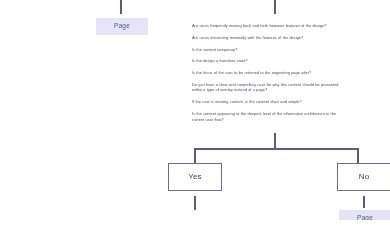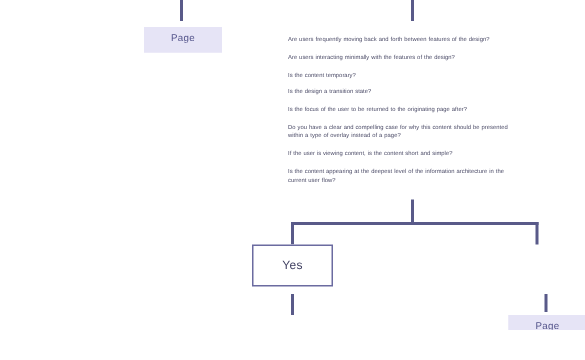--- a/index.html
+++ b/index.html
@@ -114,20 +114,23 @@
   <div class="conn-h" style="left:194px; top:148px; width:165px;"></div>
 
   <div class="conn-v" style="left:194px; top:148px; height:15px;"></div>
 
   <div class="conn-v" style="left:357px; top:148px; height:15px;"></div>
 
   <div class="node-box" style="left:168px; top:163px; width:54px; height:28px;">
     <span class="node-label">Yes</span>
   </div>
 
+  <div class="node-box" style="left:337px; top:163px; width:54px; height:28px;">
+    <span class="node-label">No</span>
+  </div>
 
   <div class="conn-v" style="left:194px; top:196px; height:14px;"></div>
 
   <div class="conn-v" style="left:363px; top:196px; height:12px;"></div>
 
   <div class="node-page" style="left:339px; top:210px; width:52px; height:17px;">
     <span class="node-label">Page</span>
   </div>
 
 </div>

